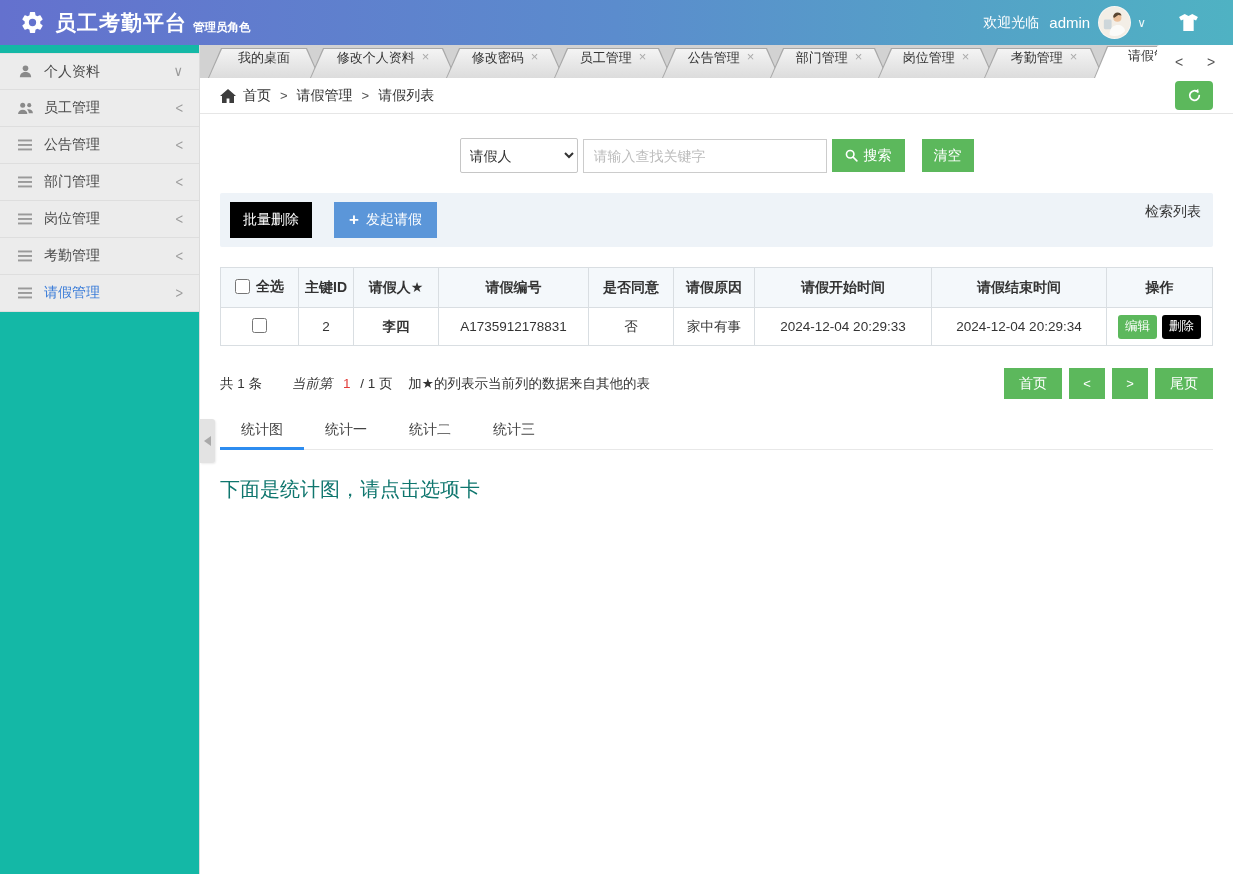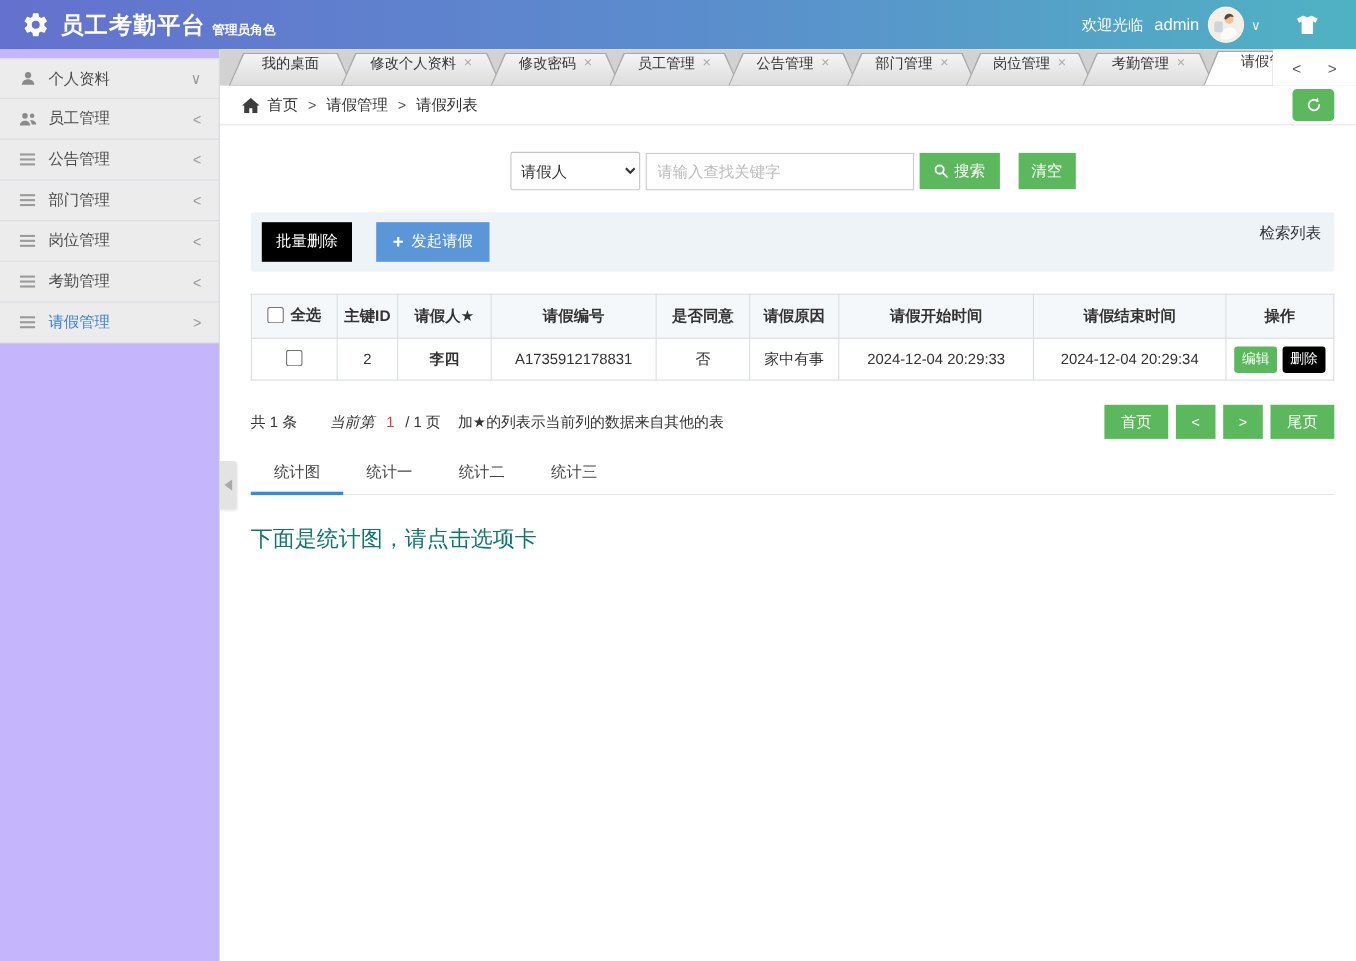--- a/index.html
+++ b/index.html
@@ -24,21 +24,21 @@
   .username { font-size: 15px; margin-left: 10px; }
   .avatar { width: 33px; height: 33px; border-radius: 50%; overflow: hidden; margin-left: 8px;
             border: 1px solid rgba(255,255,255,0.55); background: #f3eee6; flex: none; }
   .user-caret { font-size: 12px; margin-left: 6px; opacity: .9; }
   .tshirt { margin-left: 32px; margin-right: 14px; display: flex; align-items: center; }
 
   
   .layout { display: flex; height: 829px; }
 
   
-  .sidebar { width: 200px; background: #c4b5fd; border-right: 1px solid #dcdcdc; flex: none; }
+  .sidebar { width: 200px; background: #14b8a6; border-right: 1px solid #dcdcdc; flex: none; }
   .side-item {
     height: 37px; display: flex; align-items: center; padding: 0 16px;
     border-bottom: 1px solid #dedede; cursor: pointer; background: #ececec;
   }
   .side-item:first-child { border-top: 1px solid #e2e2e2; margin-top: 8px; }
   .side-icon { width: 18px; display: flex; justify-content: center; margin-right: 10px; flex: none; }
   .side-label { font-size: 14px; color: #4a4a4a; }
   .side-caret { margin-left: auto; font-size: 13px; color: #9a9a9a; transform: scaleY(1.1); }
   .side-item.active .side-label { color: #3a7cd8; }
 
@@ -75,21 +75,21 @@
   }
   .crumb-home-icon { display: flex; align-items: center; margin-right: 7px; }
   .crumb { color: #333; cursor: pointer; }
   .crumb-sep { margin: 0 9px; color: #555; font-size: 13px; }
   .refresh-btn {
     margin-left: auto; width: 38px; height: 29px; background: #5cb85c; border-radius: 4px;
     display: flex; align-items: center; justify-content: center;
   }
 
   
-  .content { flex: 1; padding: 0 20px; position: relative; overflow: hidden; margin-left: 8px; }
+  .content { flex: 1; padding: 0 20px; position: relative; overflow: hidden; }
 
   .search-row { margin-top: 24px; display: flex; justify-content: center; align-items: center; }
   .field-select { width: 118px; height: 35px; border: 1px solid #c6c6c6; border-radius: 2px;
                   font-size: 14px; color: #333; padding: 0 5px; background: #fff; font-family: inherit; }
   .kw-input { width: 244px; height: 34px; border: 1px solid #ccc; padding: 0 10px; font-size: 14px;
               margin-left: 5px; font-family: inherit; color: #0f172a; }
   .kw-input::placeholder { color: #bcbcbc; }
   .btn { display: inline-flex; align-items: center; justify-content: center; color: #fff;
          border-radius: 0; font-size: 14px; }
   .btn-green { background: #5cb85c; }

